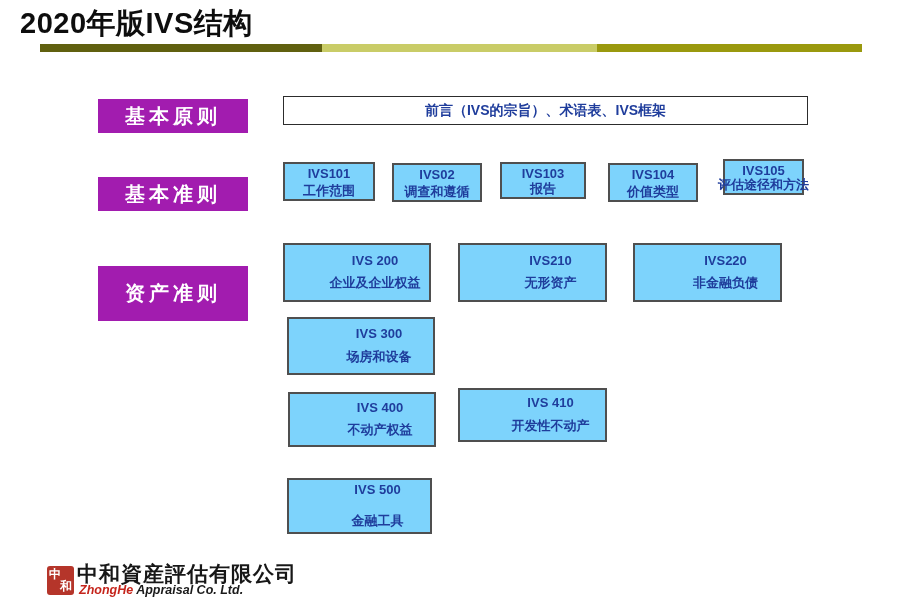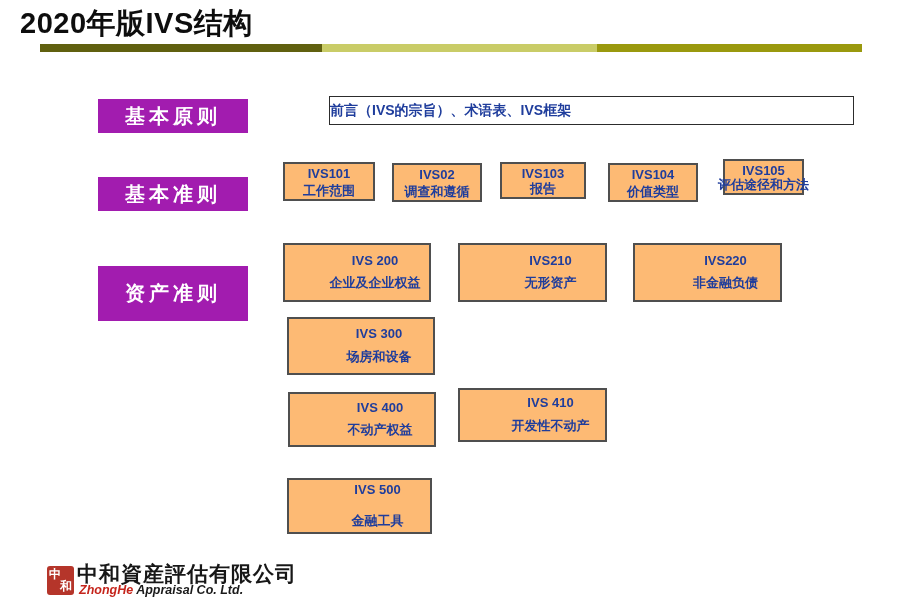--- a/index.html
+++ b/index.html
@@ -9,23 +9,23 @@
          letter-spacing:0.5px;}
   .bar{position:absolute;left:40px;top:44px;height:8px;display:flex;}
   .seg{height:100%;}
   .seg1{width:282px;background:#60600f;}
   .seg2{width:275px;background:#c9cc67;}
   .seg3{width:265px;background:#9a990e;}
   .cat{position:absolute;background:#a21caf;color:#fff;display:flex;align-items:center;
        justify-content:center;font-family:"Liberation Serif",serif;font-size:20px;
        font-weight:600;letter-spacing:4px;}
   .intro{position:absolute;left:283px;top:96px;width:523px;height:27px;border:1px solid #2c2c2c;
-         display:flex;align-items:center;justify-content:flex-start;color:#1f3d9c;font-weight:bold;
-         font-size:14px;margin-left:46px;}
-  .box{position:absolute;border:2px solid #4f4f4f;background:#fdba74;color:#1f3d9c;
+         display:flex;align-items:center;justify-content:center;color:#1f3d9c;font-weight:bold;
+         font-size:14px;}
+  .box{position:absolute;border:2px solid #4f4f4f;background:#7dd3fc;color:#1f3d9c;
        text-align:center;display:flex;flex-direction:column;box-sizing:border-box;}
   .small{justify-content:space-between;padding:3px 0 0 0;}
   .big{justify-content:center;gap:8px;padding-left:36px;}
   .tightgap{gap:17px;}
   .code{font-weight:bold;font-size:13px;line-height:1.1;}
   .cname{font-weight:bold;font-size:13px;line-height:1.15;
          font-family:"Liberation Serif",serif;}
   .nowrap{white-space:nowrap;margin:0 -22px;}
   .footer-seal{position:absolute;left:47px;top:566px;width:27px;height:29px;background:#b5352a;
                border-radius:3px;color:#fff;font-family:"Liberation Serif",serif;}

